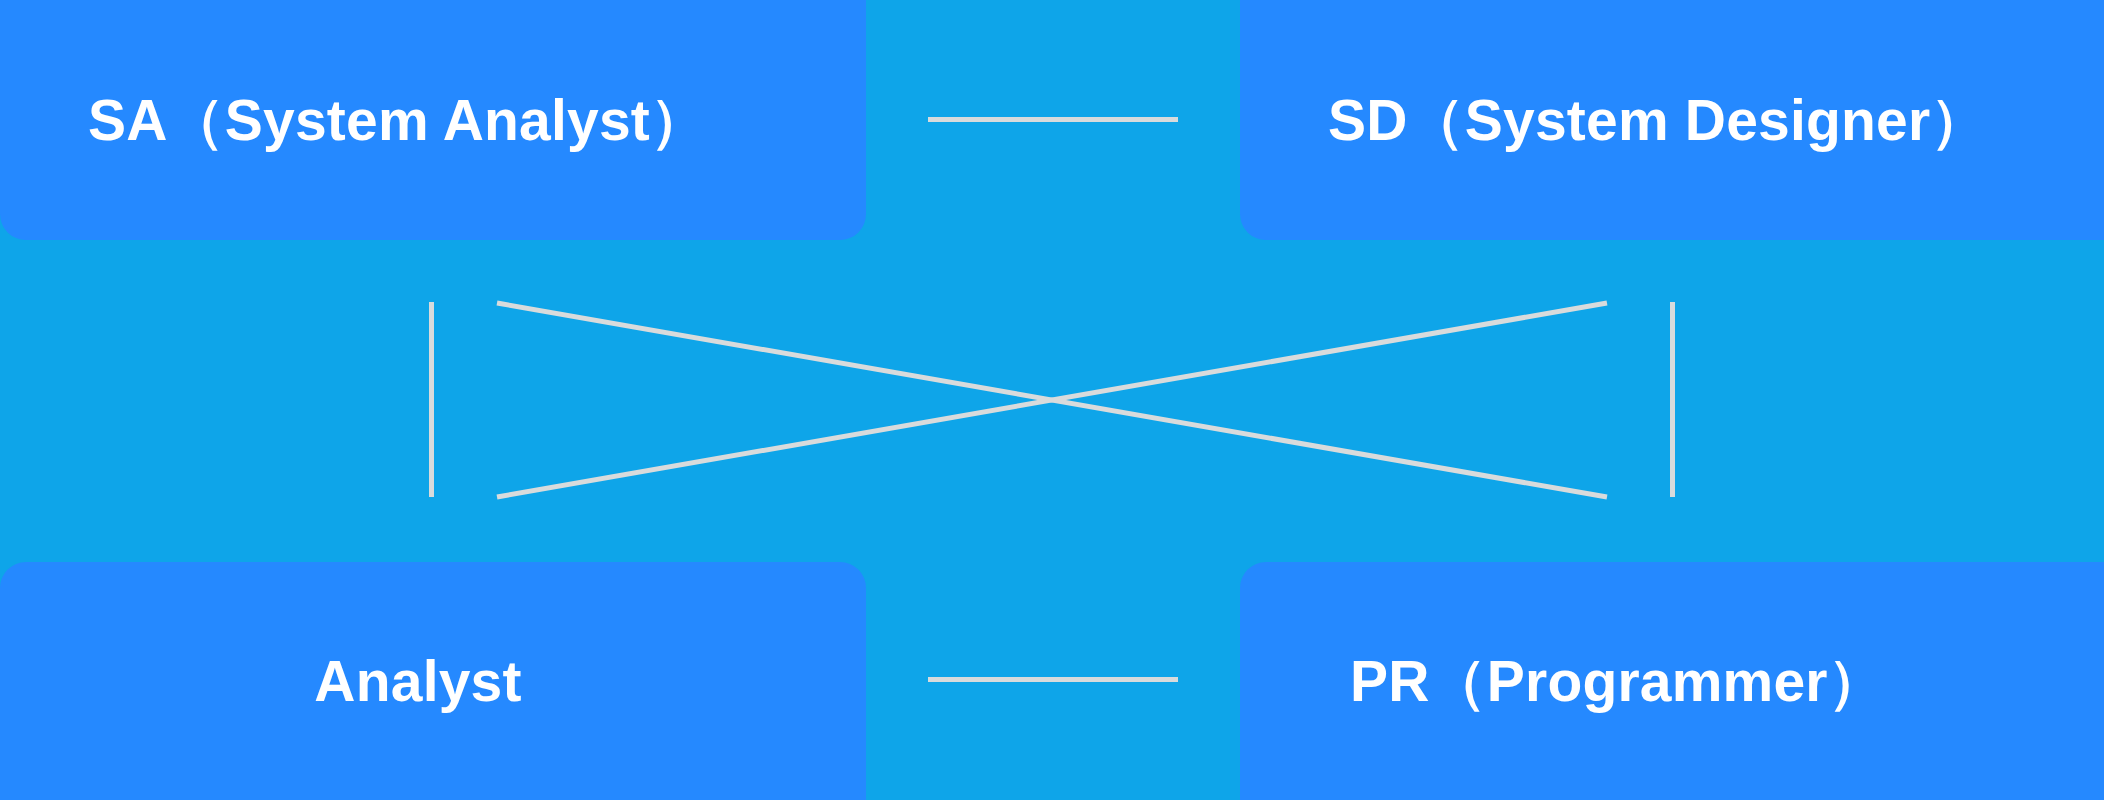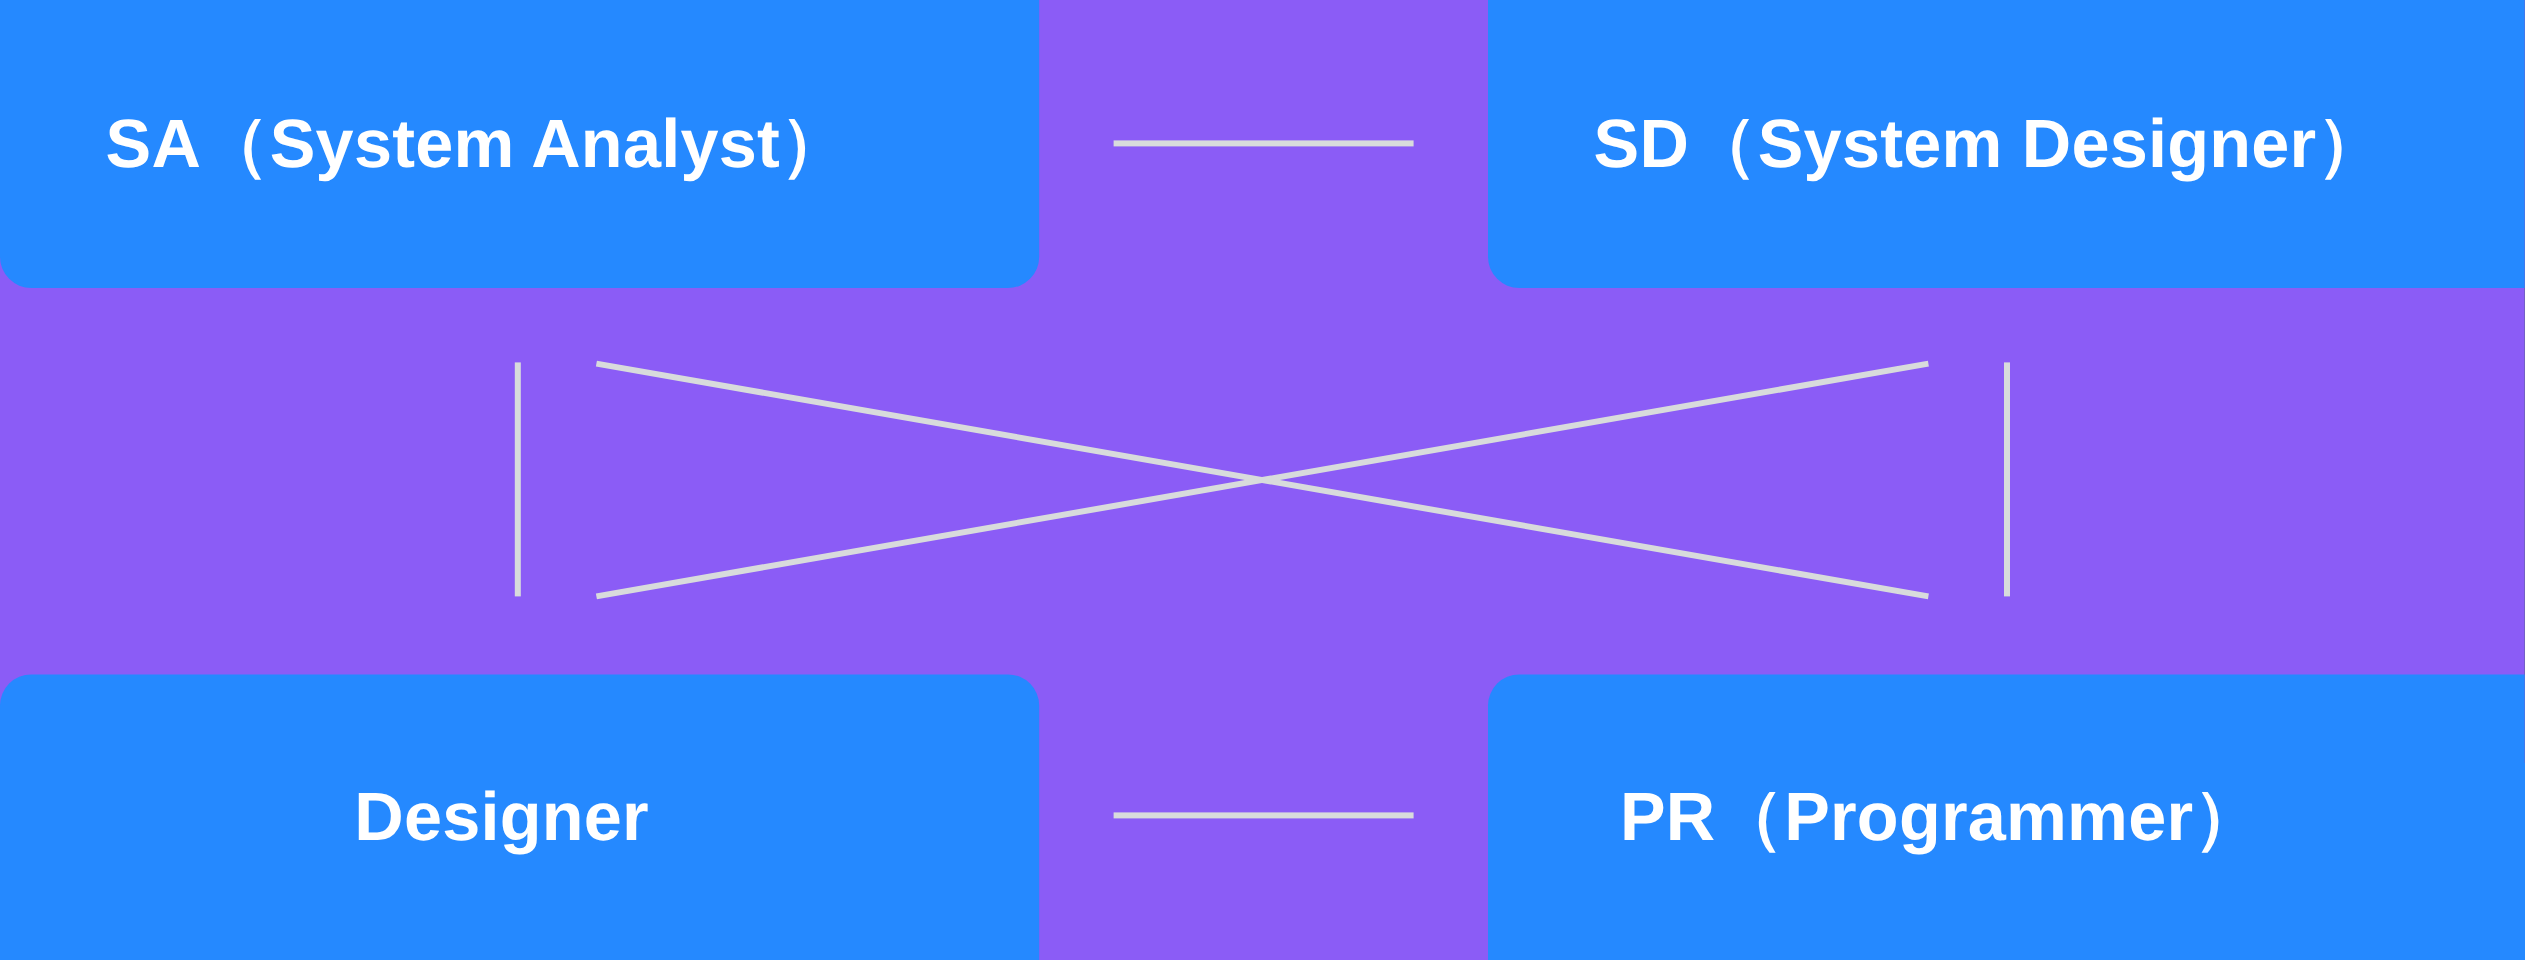--- a/index.html
+++ b/index.html
@@ -8,21 +8,21 @@
     padding: 0;
     background: #4b6671;
   }
   body {
     font-family: "Liberation Sans", "DejaVu Sans", sans-serif;
   }
   #canvas {
     position: relative;
     width: 2104px;
     height: 800px;
-    background: #8b5cf6;
+    background: #0ea5e9;
     overflow: hidden;
   }
 
   
   .role-box {
     position: absolute;
     background: #2589ff;
     border-radius: 26px;
     display: flex;
     align-items: center;
@@ -140,20 +140,20 @@
 
   <div class="role-box" id="box-sa">
     <span class="role-label">SA（System Analyst）</span>
   </div>
 
   <div class="role-box" id="box-sd">
     <span class="role-label">SD（System Designer）</span>
   </div>
 
   <div class="role-box" id="box-designer">
-    <span class="role-label" style="text-align:center;">Designer</span>
+    <span class="role-label" style="text-align:center;">Analyst</span>
   </div>
 
   <div class="role-box" id="box-pr">
     <span class="role-label">PR（Programmer）</span>
   </div>
 
 </div>
 
 </body></html>

